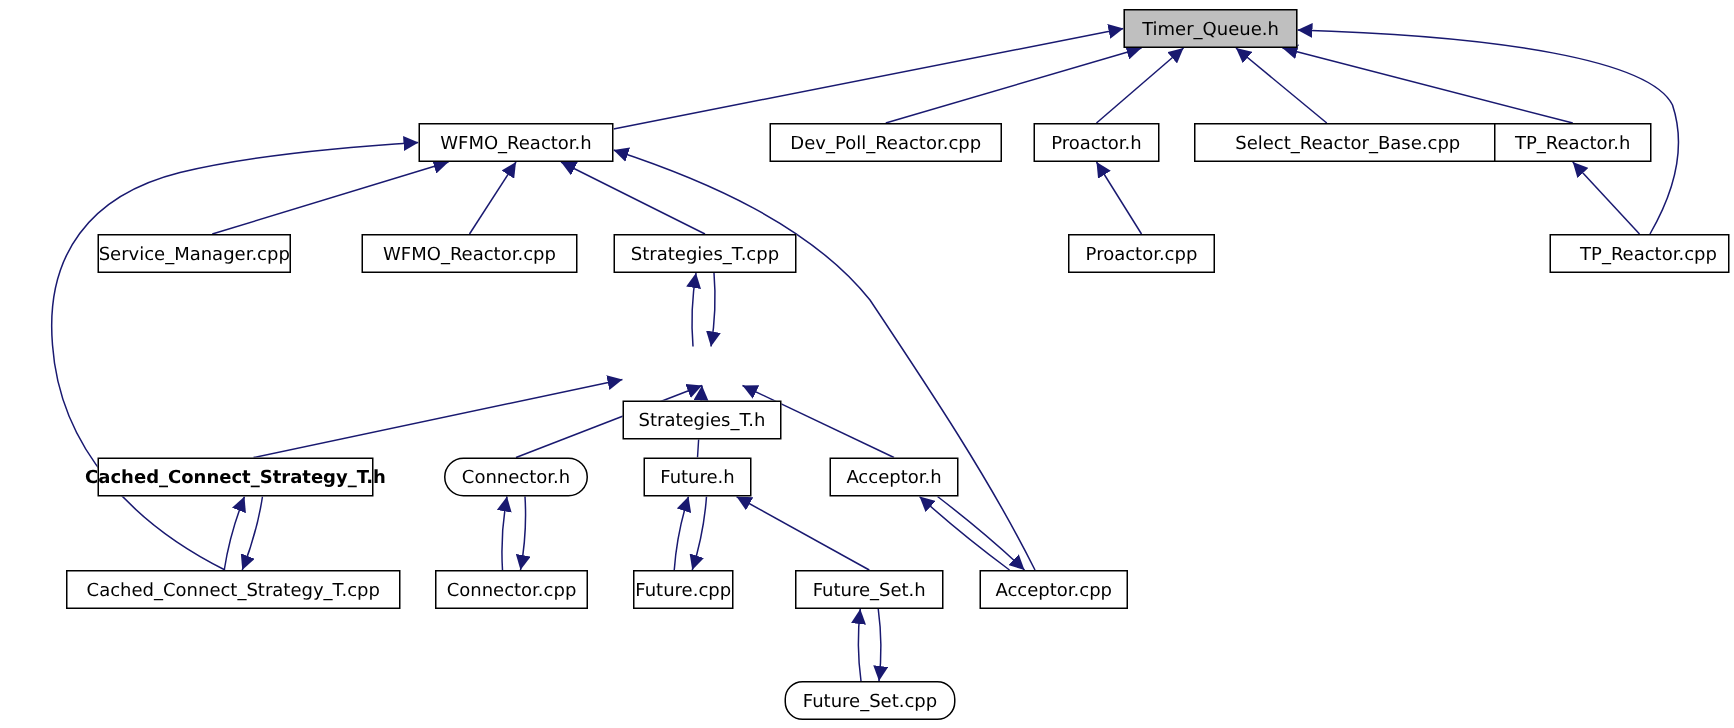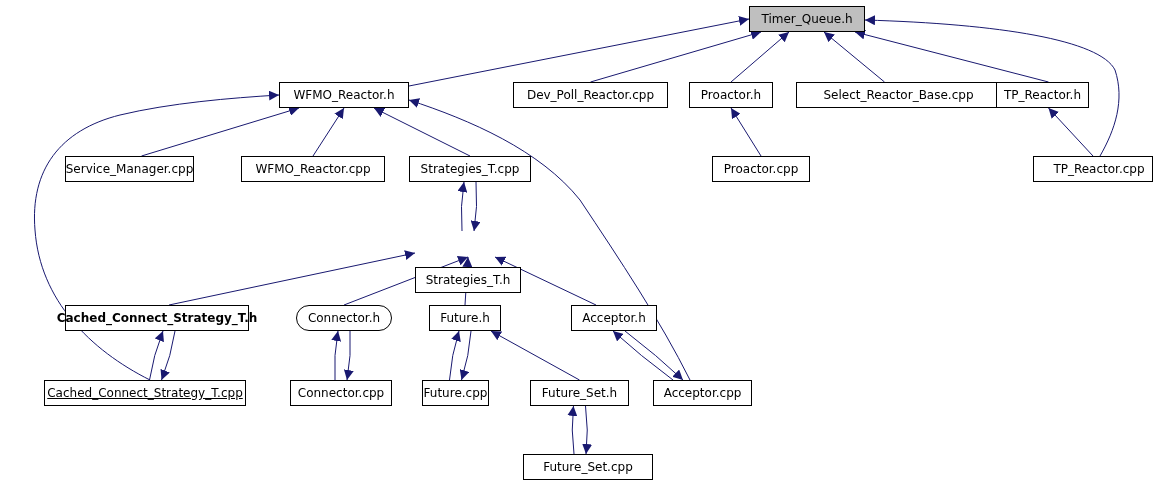--- a/index.html
+++ b/index.html
@@ -54,31 +54,31 @@
       <path d="M625,331 Q657,355.5 683,380" fill="none" stroke="#191970" stroke-width="1" marker-end="url(#arrow)"></path>
       <path d="M574,454 Q570.75,430 573.5,406" fill="none" stroke="#191970" stroke-width="1" marker-end="url(#arrow)"></path>
       <path d="M585.5,406 Q588.75,430 586,454" fill="none" stroke="#191970" stroke-width="1" marker-end="url(#arrow)"></path>
     </svg>
   <div id="nodes">
       <div class="node root" style="left: 749px; top: 6px; width: 116px;">Timer_Queue.h</div>
       <div class="node" style="left: 279px; top: 82px; width: 130px;">WFMO_Reactor.h</div>
       <div class="node" style="left: 513px; top: 82px; width: 155px;">Dev_Poll_Reactor.cpp</div>
       <div class="node" style="left: 689px; top: 82px; width: 84px;">Proactor.h</div>
       <div class="node" style="left: 796px; top: 82px; width: 205px;">Select_Reactor_Base.cpp</div>
-      <div class="node" style="left: 996px; top: 82px; width: 93px;">TP_Reactor.h</div>
+      <div class="node" style="left: 996px; top: 82px; width: 105px;">TP_Reactor.h</div>
       <div class="node" style="left: 65px; top: 156px; width: 129px;">Service_Manager.cpp</div>
       <div class="node" style="left: 241px; top: 156px; width: 144px;">WFMO_Reactor.cpp</div>
       <div class="node" style="left: 409px; top: 156px; width: 122px;">Strategies_T.cpp</div>
       <div class="node" style="left: 712px; top: 156px; width: 98px;">Proactor.cpp</div>
       <div class="node" style="left: 1033px; top: 156px; width: 120px; padding-left: 12px;">TP_Reactor.cpp</div>
       <div class="node" style="left: 415px; top: 231px; width: 106px; margin-top: 36px;">Strategies_T.h</div>
       <div class="node" style="left: 65px; top: 305px; width: 184px; font-weight: bold;">Cached_Connect_Strategy_T.h</div>
       <div class="node" style="left: 296px; top: 305px; width: 96px; border-radius: 13px;">Connector.h</div>
       <div class="node" style="left: 429px; top: 305px; width: 72px;">Future.h</div>
-      <div class="node" style="left: 571px; top: 305px; width: 86px; text-align: center;">Acceptor.h</div>
-      <div class="node" style="left: 44px; top: 380px; width: 202px; text-decoration: underline;">Cached_Connect_Strategy_T.cpp</div>
+      <div class="node" style="left: 553px; top: 305px; width: 86px; text-align: center;">Acceptor.h</div>
+      <div class="node" style="left: 44px; top: 380px; width: 223px;">Cached_Connect_Strategy_T.cpp</div>
       <div class="node" style="left: 290px; top: 380px; width: 102px;">Connector.cpp</div>
       <div class="node" style="left: 422px; top: 380px; width: 67px;">Future.cpp</div>
       <div class="node" style="left: 530px; top: 380px; width: 99px; text-align: right;">Future_Set.h</div>
       <div class="node" style="left: 653px; top: 380px; width: 99px;">Acceptor.cpp</div>
-      <div class="node" style="left: 523px; top: 454px; width: 130px;">Future_Set.cpp</div>
+      <div class="node" style="left: 523px; top: 454px; width: 114px; border-radius: 12px;">Future_Set.cpp</div>
     </div>
 </div>
 
 </body></html>

